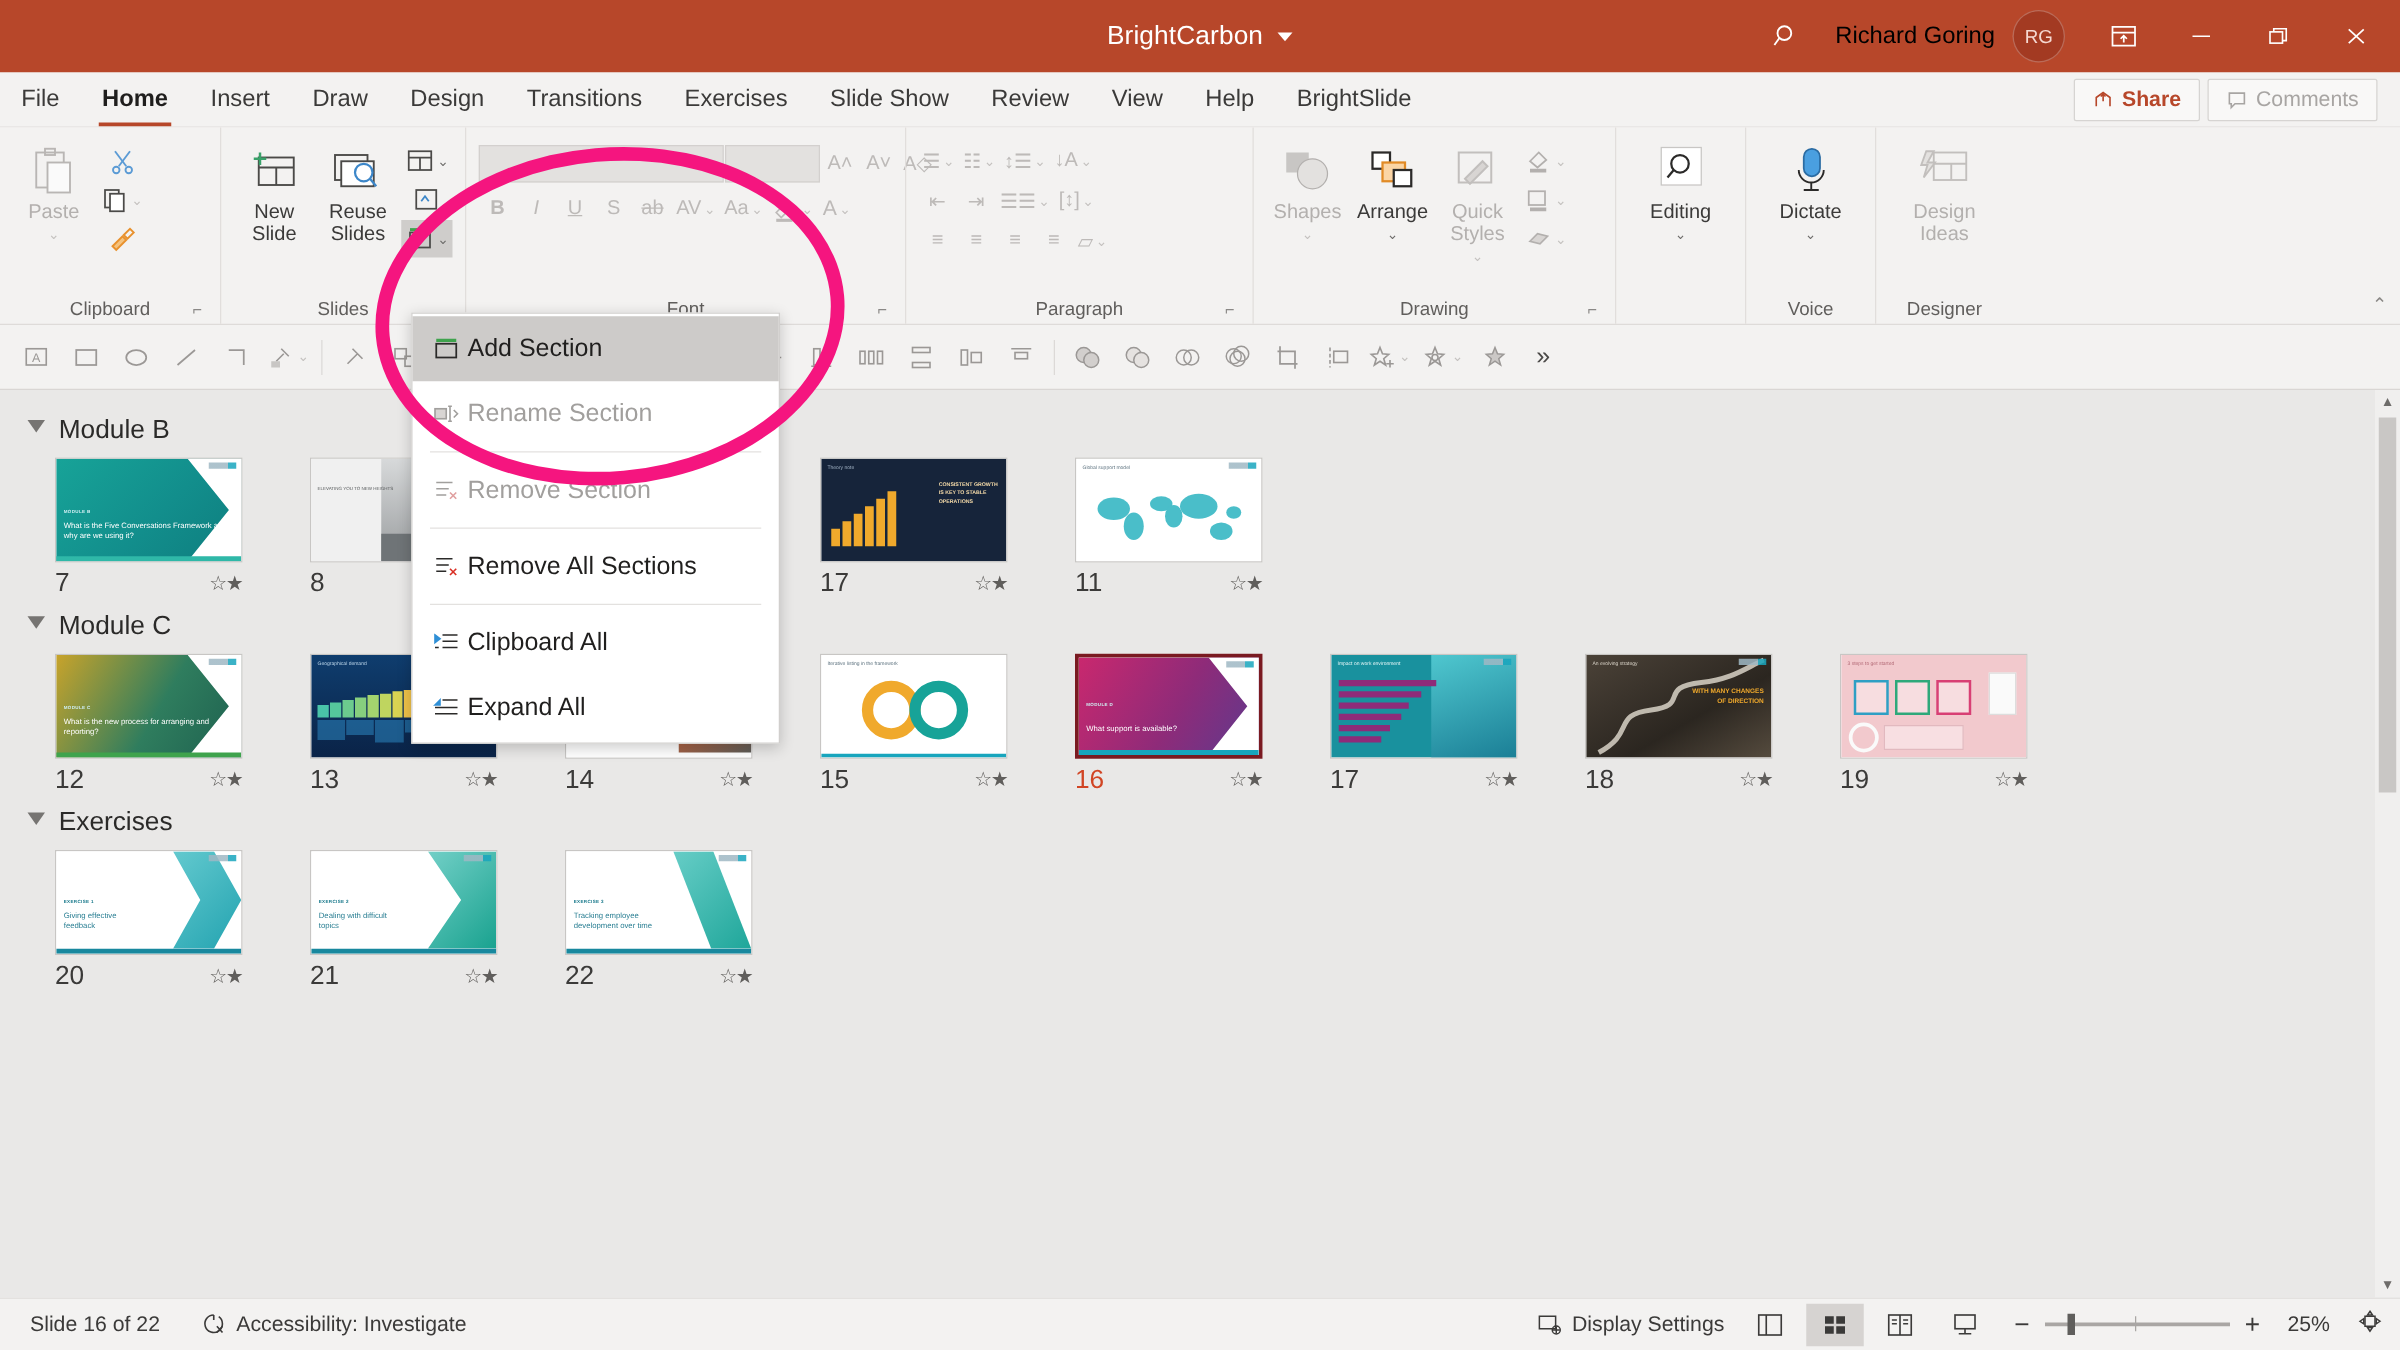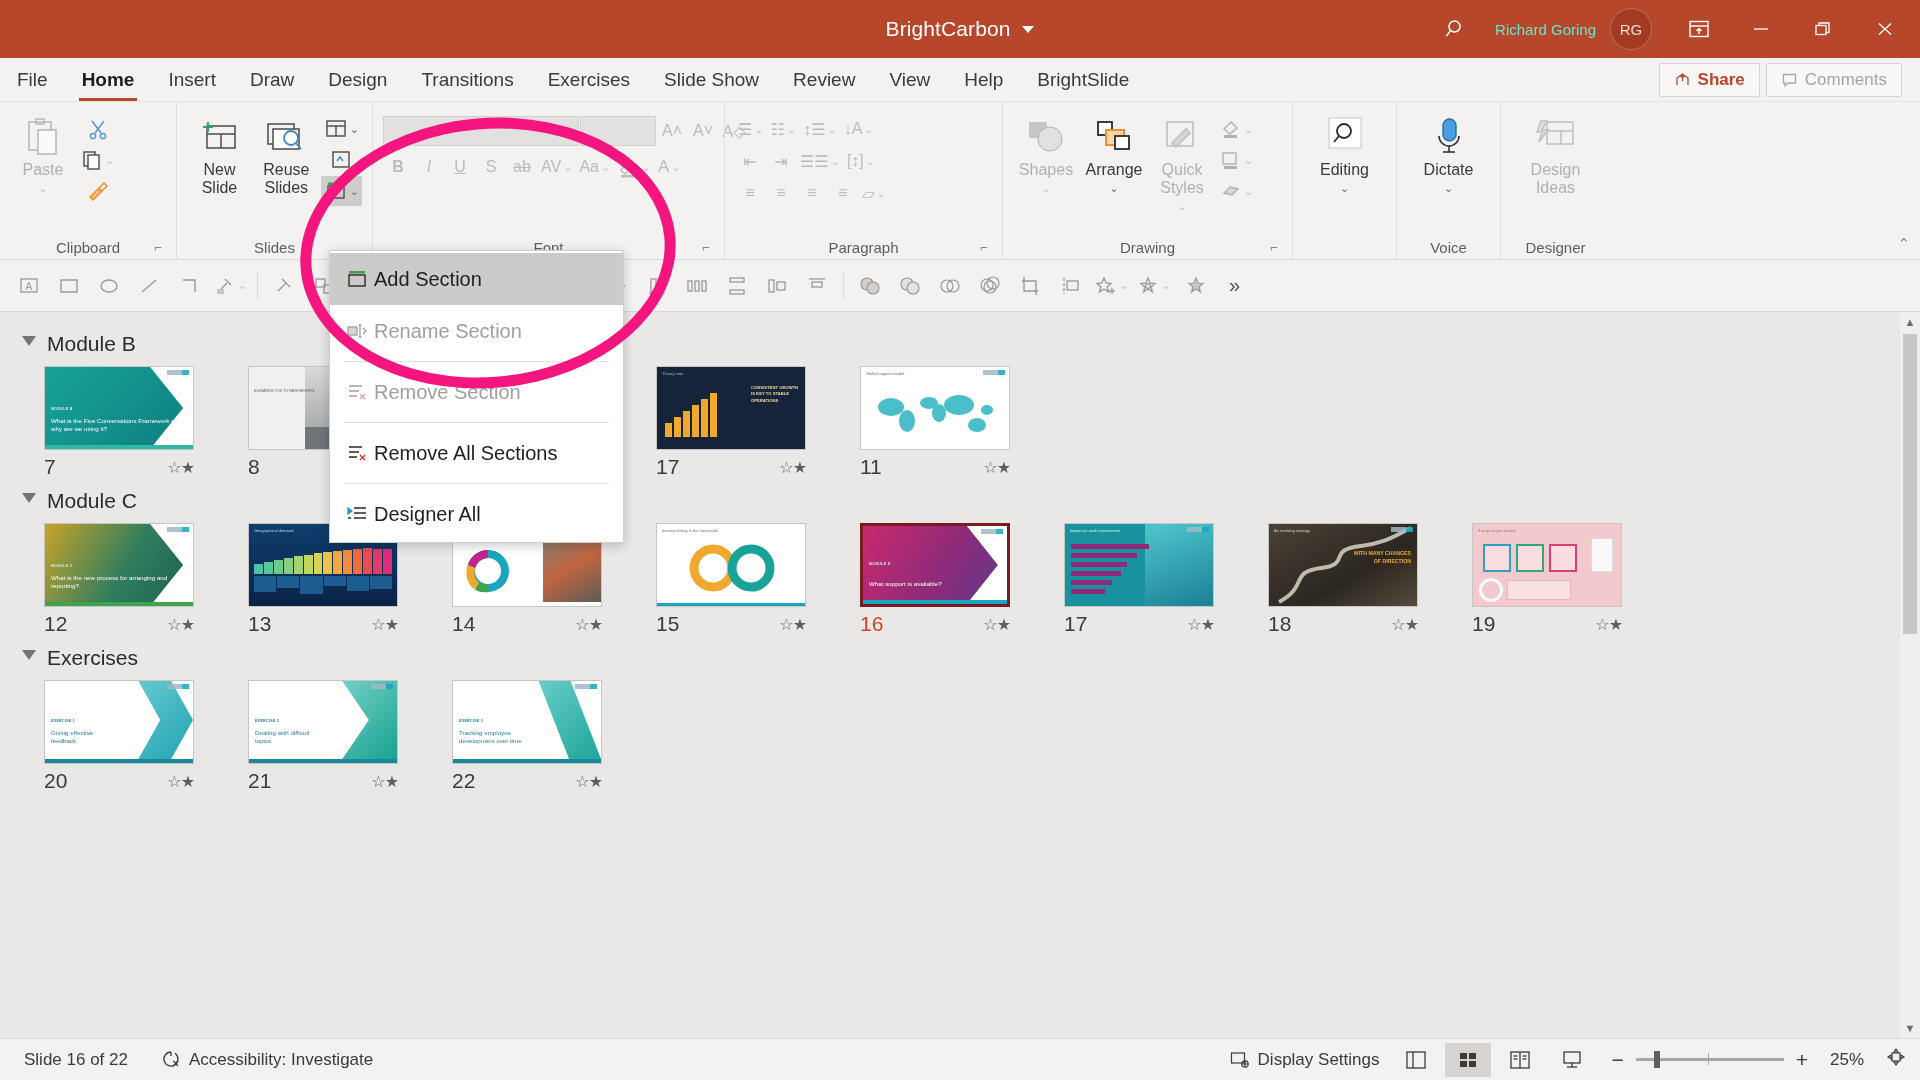--- a/index.html
+++ b/index.html
@@ -26,21 +26,21 @@
     border-top: 7px solid #fff;
   }
   .tb-right {
     margin-left: auto; display: flex; align-items: center; gap: 0; height: 58px;
     position: relative; z-index: 2; padding-right: 4px;
   }
   .tb-btn {
     width: 58px; height: 58px; display: flex; align-items: center; justify-content: center;
     color: #fff;
   }
-  .user-name { font-size: 15px; color: #5eead4; padding: 0 14px 0 10px; white-space: nowrap; }
+  .user-name { font-size: 19px; color: #000000; padding: 0 14px 0 10px; white-space: nowrap; }
   .avatar {
     width: 42px; height: 42px; border-radius: 50%; background: #a33a22;
     display: flex; align-items: center; justify-content: center;
     font-size: 15px; color: #f6d9d2; border: 1px solid rgba(255,255,255,.25);
     margin-right: 16px;
   }
   .winbtn { width: 62px; height: 58px; display: flex; align-items: center; justify-content: center; }
 
   
   .tabstrip {
@@ -1190,19 +1190,28 @@
       <span>Remove All Sections</span>
     </div>
     <div class="ctxsep"></div>
     <div class="ctxitem">
       <span class="ci">
         <svg width="22" height="20" viewBox="0 0 22 20" fill="none" stroke="#2b2a29" stroke-width="1.3">
           <path d="M2 4 L6 7 L2 10 Z" fill="#2f8fd6" stroke="#2f8fd6"></path>
           <path d="M8 4 H20 M8 9 H20 M8 14 H20 M2 14 H5"></path>
         </svg>
       </span>
-      <span>Designer All</span>
+      <span>Clipboard All</span>
+    </div>
+    <div class="ctxitem">
+      <span class="ci">
+        <svg width="22" height="20" viewBox="0 0 22 20" fill="none" stroke="#2b2a29" stroke-width="1.3">
+          <path d="M2 8 L6 4 L6 8 Z" fill="#2f8fd6" stroke="#2f8fd6"></path>
+          <path d="M8 4 H20 M2 10 H20 M2 15 H20"></path>
+        </svg>
+      </span>
+      <span>Expand All</span>
     </div>
   </div>
 
   <div class="annot"></div>
 
 </div>
 
 </body></html>

